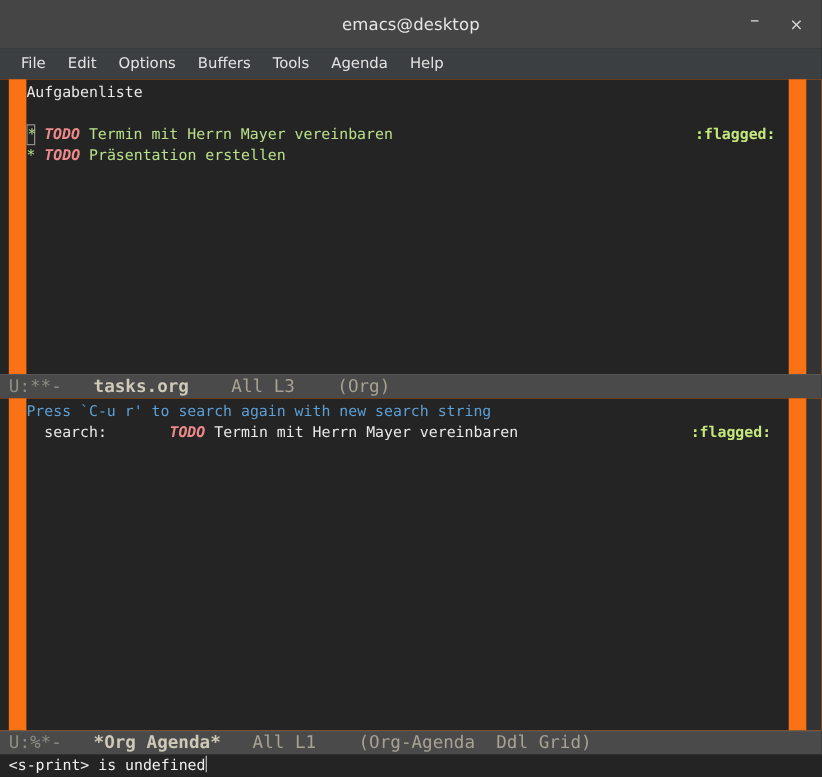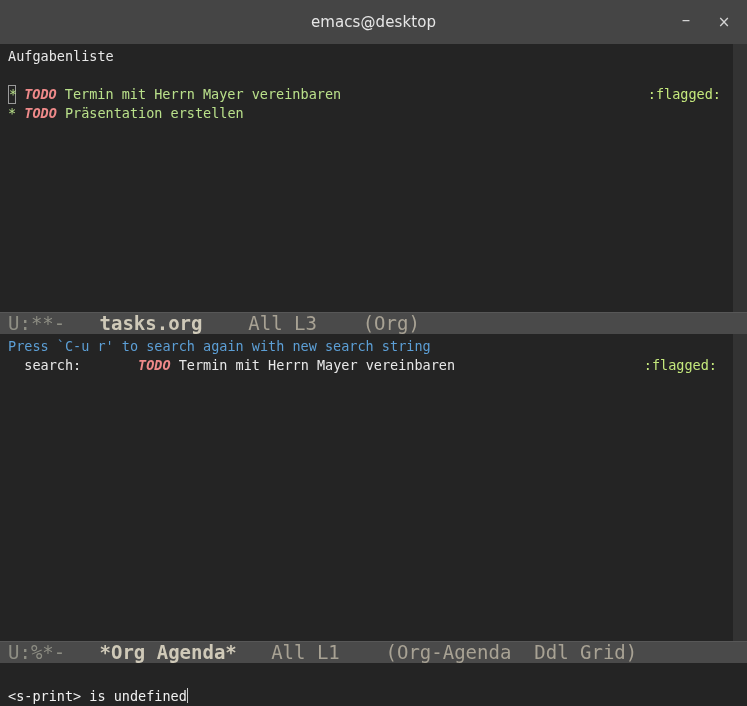--- a/index.html
+++ b/index.html
@@ -99,20 +99,21 @@
     min-height: 0;
     background: #242424;
   }
   .win-body {
     flex: 1;
     display: flex;
     min-height: 0;
     background: #f97316;
     position: relative;
     overflow: hidden;
+    gap: 16px;
   }
   .fringe-left {
     width: 8px;
     min-width: 8px;
     background: #242424;
   }
   .text-area {
     flex: 1;
     min-width: 0;
     position: relative;
@@ -134,21 +135,21 @@
     position: relative;
     color: #e8e8e8;
     display: block;
   }
   .blank { height: 19px; }
 
   
   .f-white   { color: #e8e8e8; }
   .f-todo    { color: #ef8a8a; font-weight: bold; font-style: italic; }
   .f-head2   { color: #b9e08a; }
-  .f-tag     { color: #c4e87c; font-weight: normal; }
+  .f-tag     { color: #c4e87c; font-weight: bold; }
   .f-struct  { color: #5c9fd6; }
   .f-key     { color: #d08a6a; }
   .f-star    { color: #b9e08a; }
 
   
   .cursor-hollow {
     display: inline-block;
     box-sizing: border-box;
     border: 1px solid #9a9a9a;
     background: transparent;
@@ -181,21 +182,21 @@
     position: absolute;
     right: 16px;
   }
 
   
   .modeline {
     height: 22px;
     min-height: 22px;
     background: #4a4a4a;
     color: #9a9a8c;
-    font-size: 19px;
+    font-size: 16px;
     line-height: 22px;
     white-space: pre;
     padding-left: 8px;
     overflow: hidden;
     font-family: "DejaVu Sans Mono", monospace;
     box-shadow: inset 0 1px 0 #575757;
   }
   .ml-dim  { color: #8e8e84; }
   .ml-buf  { color: #cfc9b8; font-weight: bold; }
   .ml-pos  { color: #a8a294; }
@@ -205,21 +206,20 @@
   .echo {
     height: 20px;
     min-height: 20px;
     background: #242424;
     color: #f0f0f0;
     font-size: 13.5px;
     line-height: 20px;
     white-space: pre;
     padding-left: 8px;
     overflow: hidden;
-    margin-top: 23px;
   }
   .echo-cursor {
     display: inline-block;
     width: 1px;
     height: 15px;
     background: #cccccc;
     vertical-align: -2px;
   }
 
   
@@ -232,20 +232,29 @@
 <div id="app">
 
   <div class="titlebar">
     <div class="titlebar-title">emacs@desktop</div>
     <div class="win-btns">
       <div class="win-btn min">–</div>
       <div class="win-btn">×</div>
     </div>
   </div>
 
+  <div class="menubar">
+    <div class="menu-item">File</div>
+    <div class="menu-item">Edit</div>
+    <div class="menu-item">Options</div>
+    <div class="menu-item">Buffers</div>
+    <div class="menu-item">Tools</div>
+    <div class="menu-item">Agenda</div>
+    <div class="menu-item">Help</div>
+  </div>
 
   <div class="frame">
 
     <div class="window" id="window-tasks">
       <div class="win-body">
         <div class="fringe-left"></div>
         <div class="text-area">
 
           <div class="line"><span class="f-white">Aufgabenliste</span></div>
 

